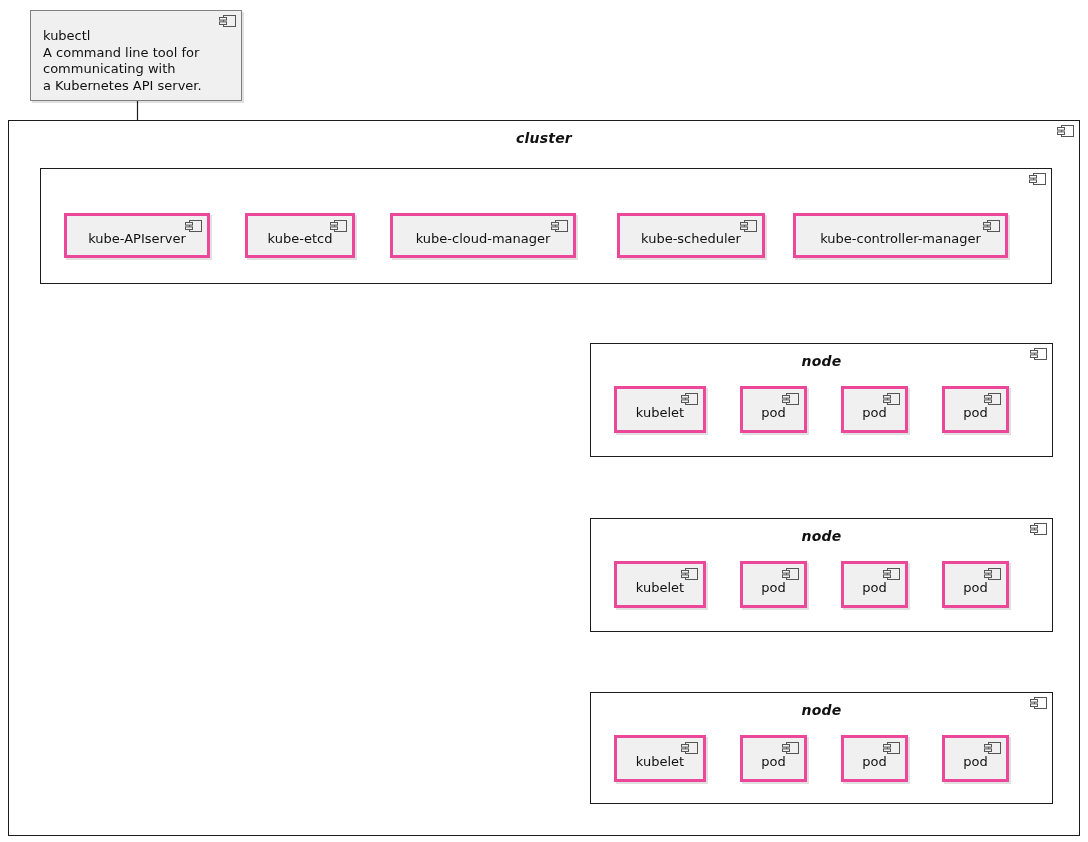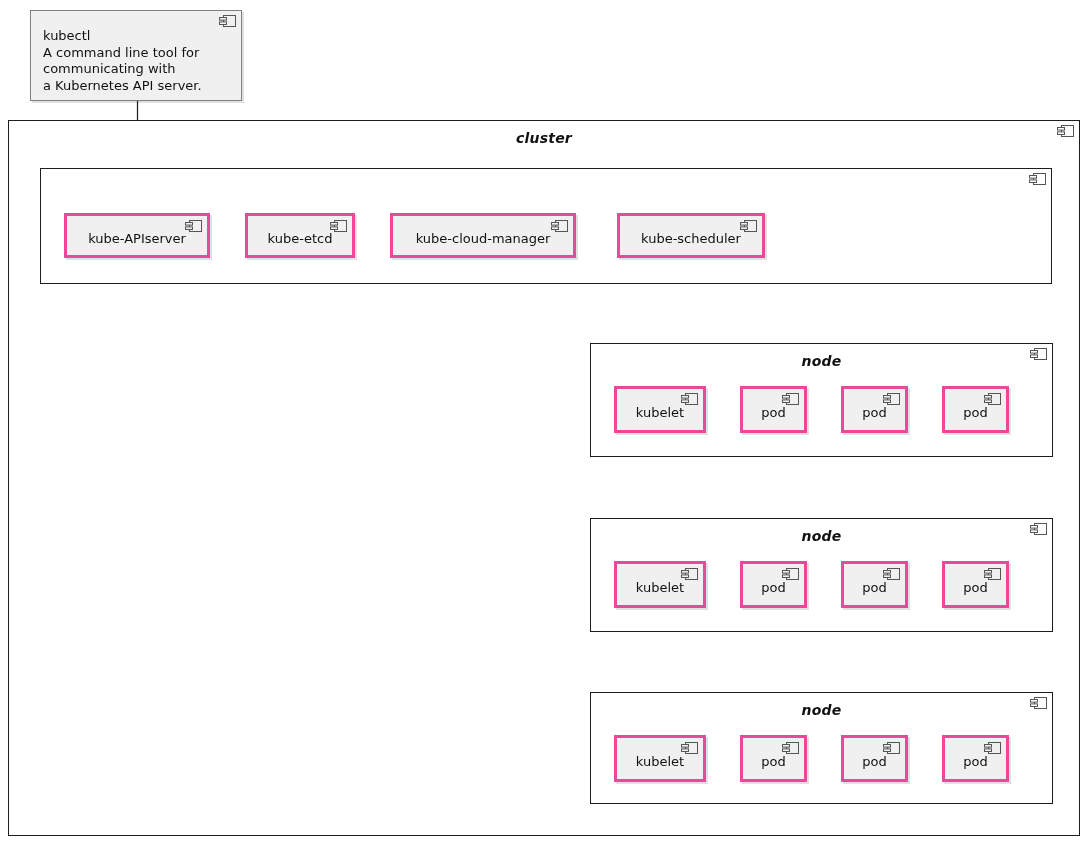--- a/index.html
+++ b/index.html
@@ -169,20 +169,30 @@
         <span class="comp-icon icon-gray">
           <svg width="17" height="12" viewBox="0 0 17 12">
               <rect x="4.5" y="0.5" width="12" height="11"></rect>
               <rect x="0.5" y="2.5" width="7" height="2.6"></rect>
               <rect x="0.5" y="6.9" width="7" height="2.6"></rect>
             </svg>
         </span>
         <span class="label">kube-scheduler</span>
       </div>
 
+      <div class="component" style="left:752px; top:44px; width:215px; height:45px;">
+        <span class="comp-icon icon-gray">
+          <svg width="17" height="12" viewBox="0 0 17 12">
+              <rect x="4.5" y="0.5" width="12" height="11"></rect>
+              <rect x="0.5" y="2.5" width="7" height="2.6"></rect>
+              <rect x="0.5" y="6.9" width="7" height="2.6"></rect>
+            </svg>
+        </span>
+        <span class="label">kube-controller-manager</span>
+      </div>
     </div>
 
     <div class="frame" style="left:581px; top:222px; width:463px; height:114px;">
       <div class="frame-title">node</div>
       <span class="comp-icon icon-white">
         <svg width="17" height="12" viewBox="0 0 17 12">
             <rect x="4.5" y="0.5" width="12" height="11"></rect>
             <rect x="0.5" y="2.5" width="7" height="2.6"></rect>
             <rect x="0.5" y="6.9" width="7" height="2.6"></rect>
           </svg>

